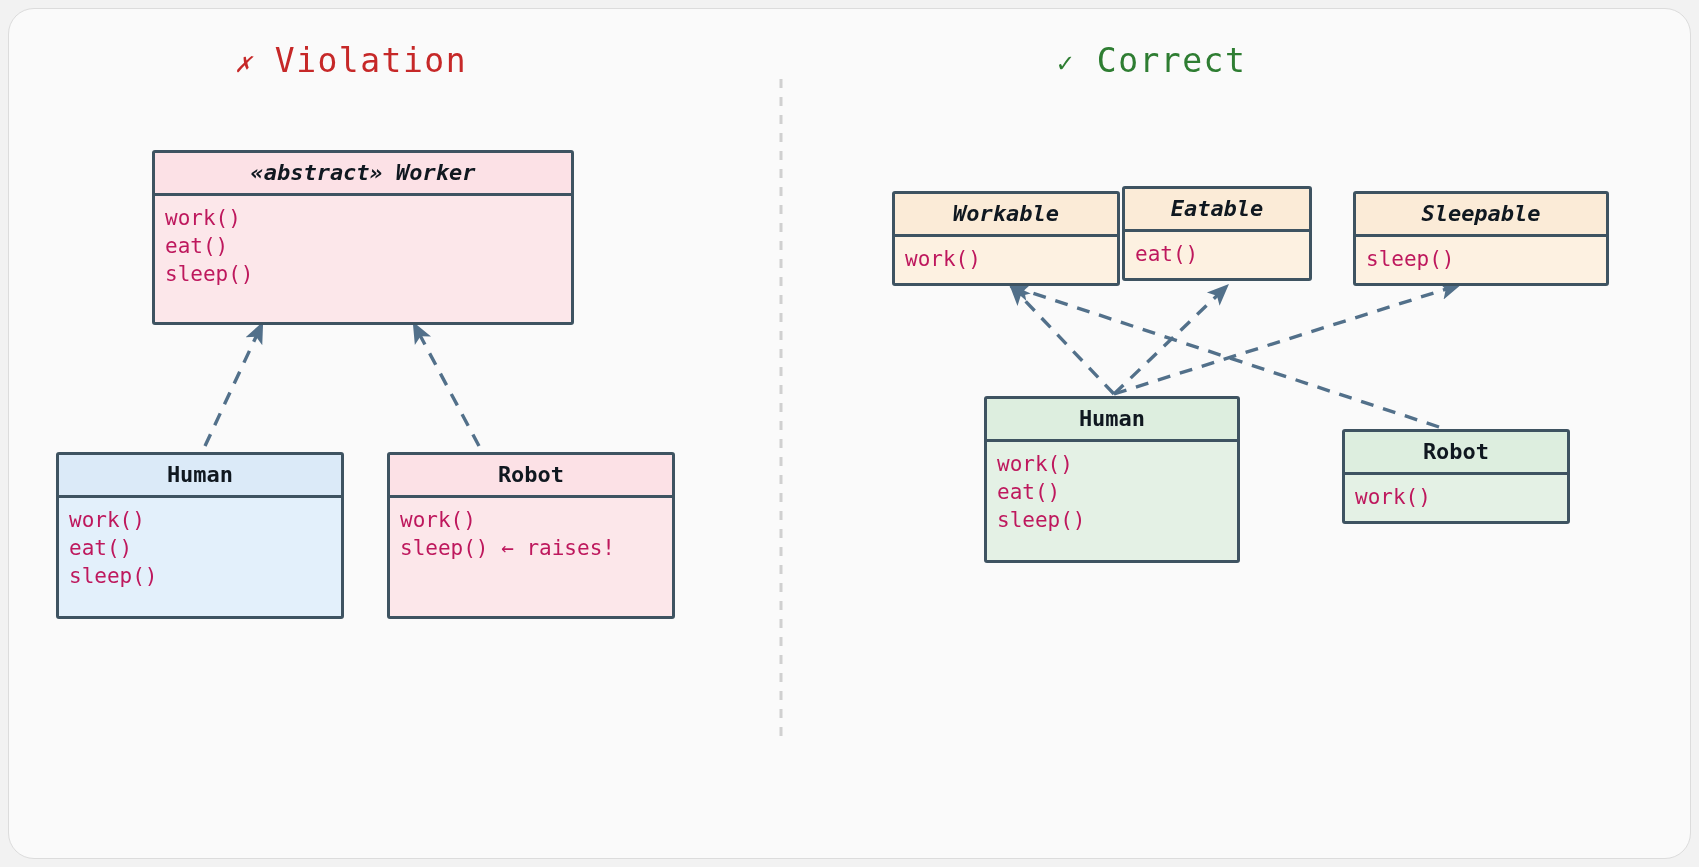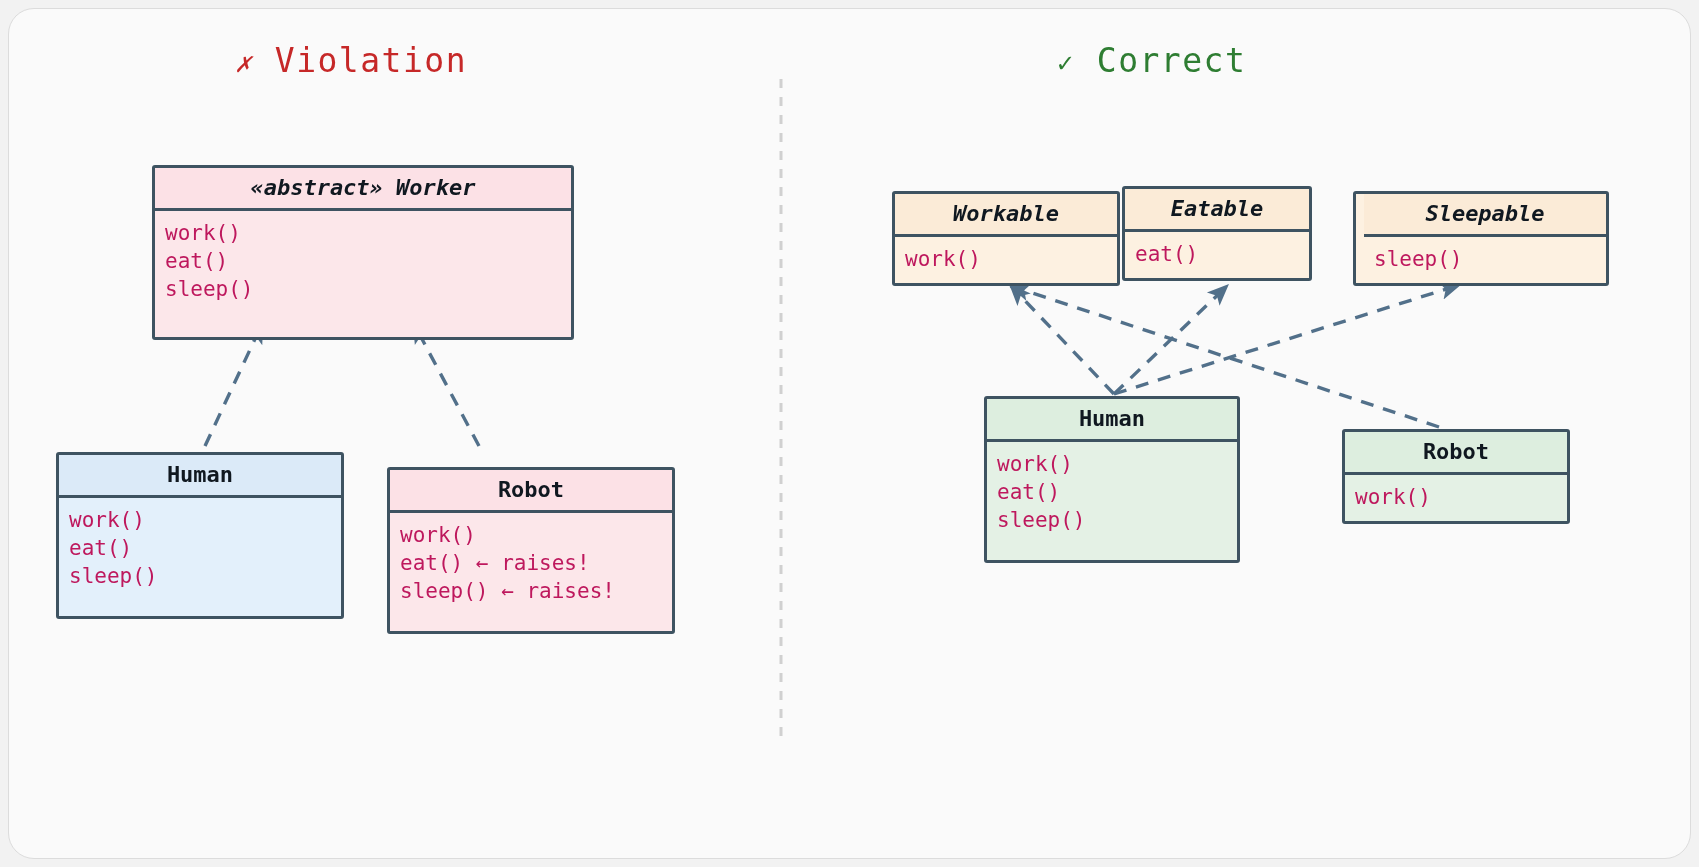--- a/index.html
+++ b/index.html
@@ -75,21 +75,21 @@
     font-size: 21px;
     color: #be185d;
     line-height: 1.33;
     padding: 9px 0 6px 10px;
     box-sizing: border-box;
     white-space: nowrap;
   }
   .uml-body .m { display: block; }
 
   
-  .fill-pink  { background: #fce7ea; margin-top: 15px; }
+  .fill-pink  { background: #fce7ea; }
   .fill-pink  .uml-header { background: #fce1e6; }
   .fill-blue  { background: #e3f0fb; }
   .fill-blue  .uml-header { background: #dbeaf8; }
   .fill-cream { background: #fdf1e1; }
   .fill-cream .uml-header { background: #fbebd7; }
   .fill-green { background: #e4f1e5; }
   .fill-green .uml-header { background: #ddeedf; }
 </style>
 </head>
 <body>
@@ -141,40 +141,39 @@
       <span class="m">work()</span>
       <span class="m">eat()</span>
       <span class="m">sleep()</span>
     </div>
   </div>
 
   <div class="uml-box fill-pink" style="left:378px; top:443px; width:288px; height:167px;">
     <div class="uml-header">Robot</div>
     <div class="uml-body">
       <span class="m">work()</span>
-      <span class="m">eat() ← raises!</span>
       <span class="m">sleep() ← raises!</span>
     </div>
   </div>
 
   <div class="uml-box fill-cream" style="left:883px; top:182px; width:228px; height:95px;">
     <div class="uml-header italic">Workable</div>
     <div class="uml-body">
       <span class="m">work()</span>
     </div>
   </div>
 
   <div class="uml-box fill-cream" style="left:1113px; top:177px; width:190px; height:95px;">
     <div class="uml-header italic">Eatable</div>
     <div class="uml-body">
       <span class="m">eat()</span>
     </div>
   </div>
 
-  <div class="uml-box fill-cream" style="left:1344px; top:182px; width:256px; height:95px;padding-left:8px;">
+  <div class="uml-box fill-cream" style="left:1344px; top:182px; width:256px; height:95px;">
     <div class="uml-header italic">Sleepable</div>
     <div class="uml-body">
       <span class="m">sleep()</span>
     </div>
   </div>
 
   <div class="uml-box fill-green" style="left:975px; top:387px; width:256px; height:167px;">
     <div class="uml-header">Human</div>
     <div class="uml-body">
       <span class="m">work()</span>

